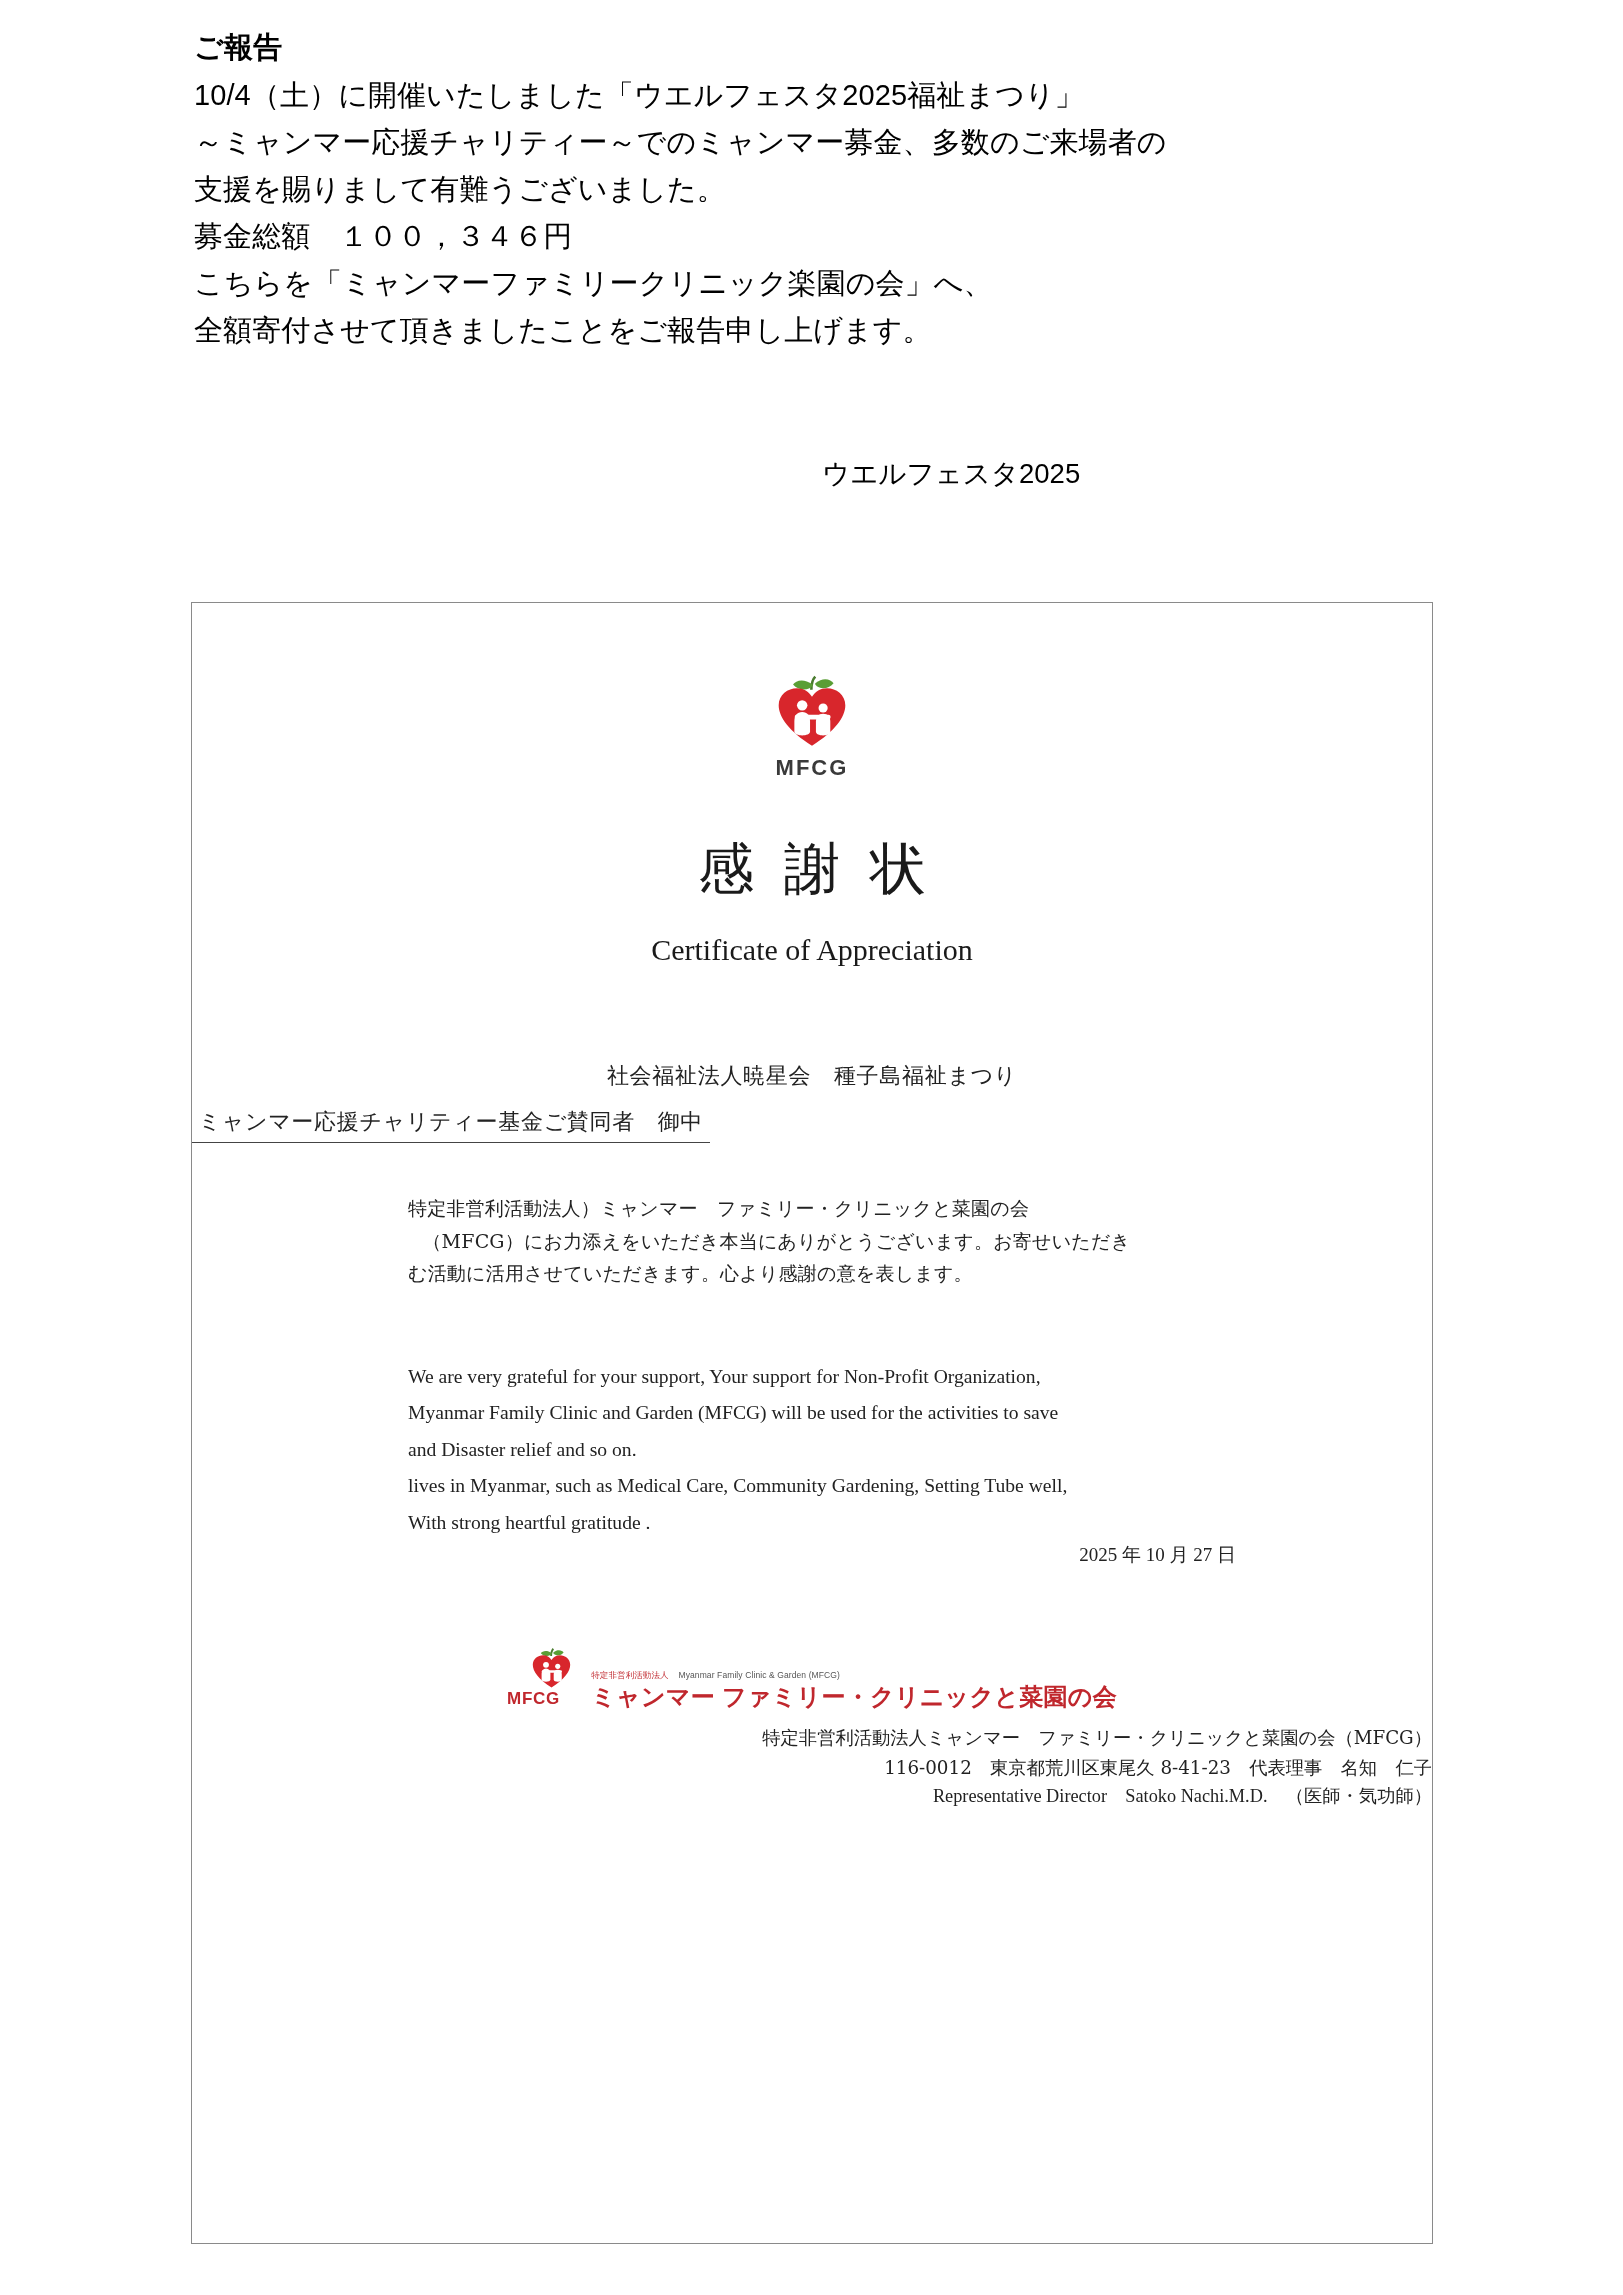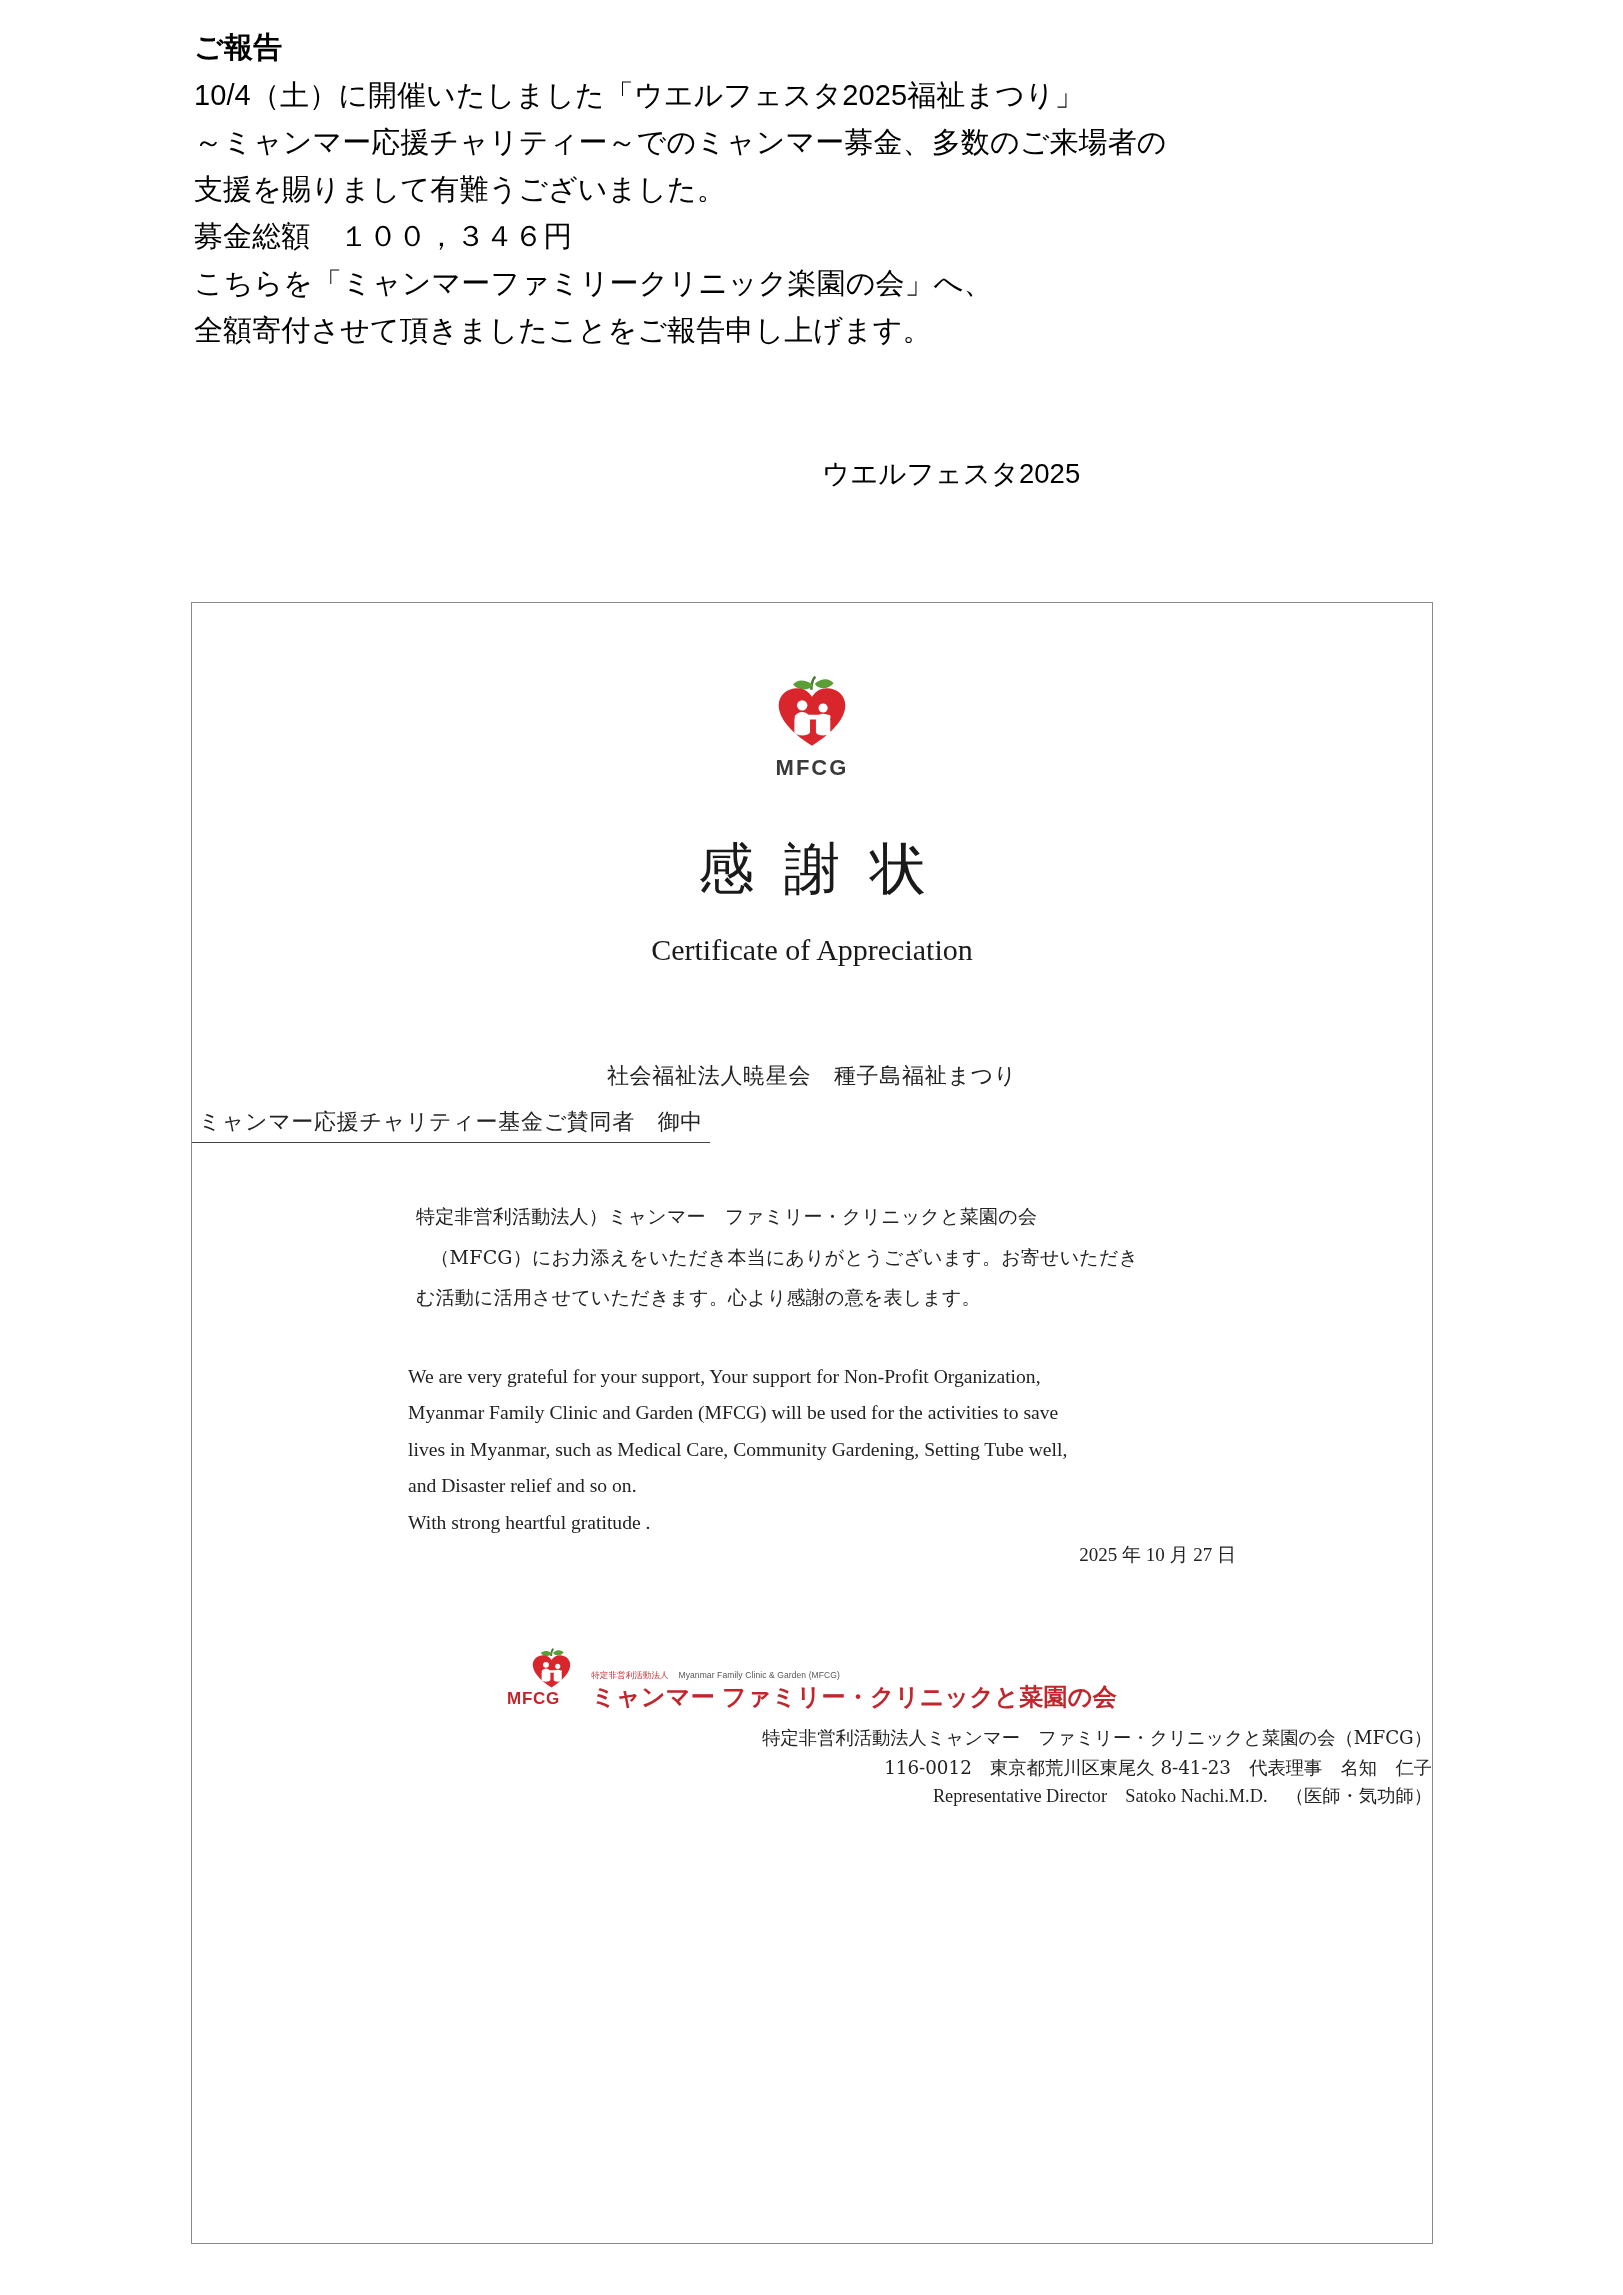--- a/index.html
+++ b/index.html
@@ -143,21 +143,21 @@
     position: absolute;
     top: 589px;
     left: 216px;
     width: 805px;
     font-family: "DejaVu Serif", serif;
     font-size: 19px;
     line-height: 1.72;
     color: #222;
     letter-spacing: 0.2px;
   }
-  .body-jp p { margin: 8px; }
+  .body-jp p { margin: 0; }
   .body-jp p.indent { text-indent: 14.4px; }
 
   .body-en {
     position: absolute;
     top: 756px;
     left: 216px;
     width: 818px;
     font-family: "Liberation Serif", serif;
     font-size: 19.6px;
     line-height: 1.86;
@@ -288,22 +288,22 @@
 
     <div class="body-jp">
       <p>特定非営利活動法人）ミャンマー　ファミリー・クリニックと菜園の会</p>
       <p class="indent">（MFCG）にお力添えをいただき本当にありがとうございます。お寄せいただき</p>
       <p>む活動に活用させていただきます。心より感謝の意を表します。</p>
     </div>
 
     <div class="body-en">
       <p>We are very grateful for your support, Your support for Non-Profit Organization,</p>
       <p>Myanmar Family Clinic and Garden (MFCG) will be used for the activities to save</p>
+      <p>and Disaster relief and so on.</p>
       <p>lives in Myanmar, such as Medical Care, Community Gardening, Setting Tube well,</p>
-      <p>and Disaster relief and so on.</p>
       <p>With strong heartful gratitude .</p>
     </div>
 
     <div class="cert-date">2025 年 10 月 27 日</div>
 
     <div class="logo-bottom">
       <div class="logo-bottom-row">
         <div class="mark">
           <svg width="55" height="46" viewBox="0 0 150 120" style="position:absolute;left:17px;top:-2.6px" aria-hidden="true">
             <path d="M74 22 C74 12, 76 6, 80 2" stroke="#4a7c2f" stroke-width="5" fill="none"></path>

